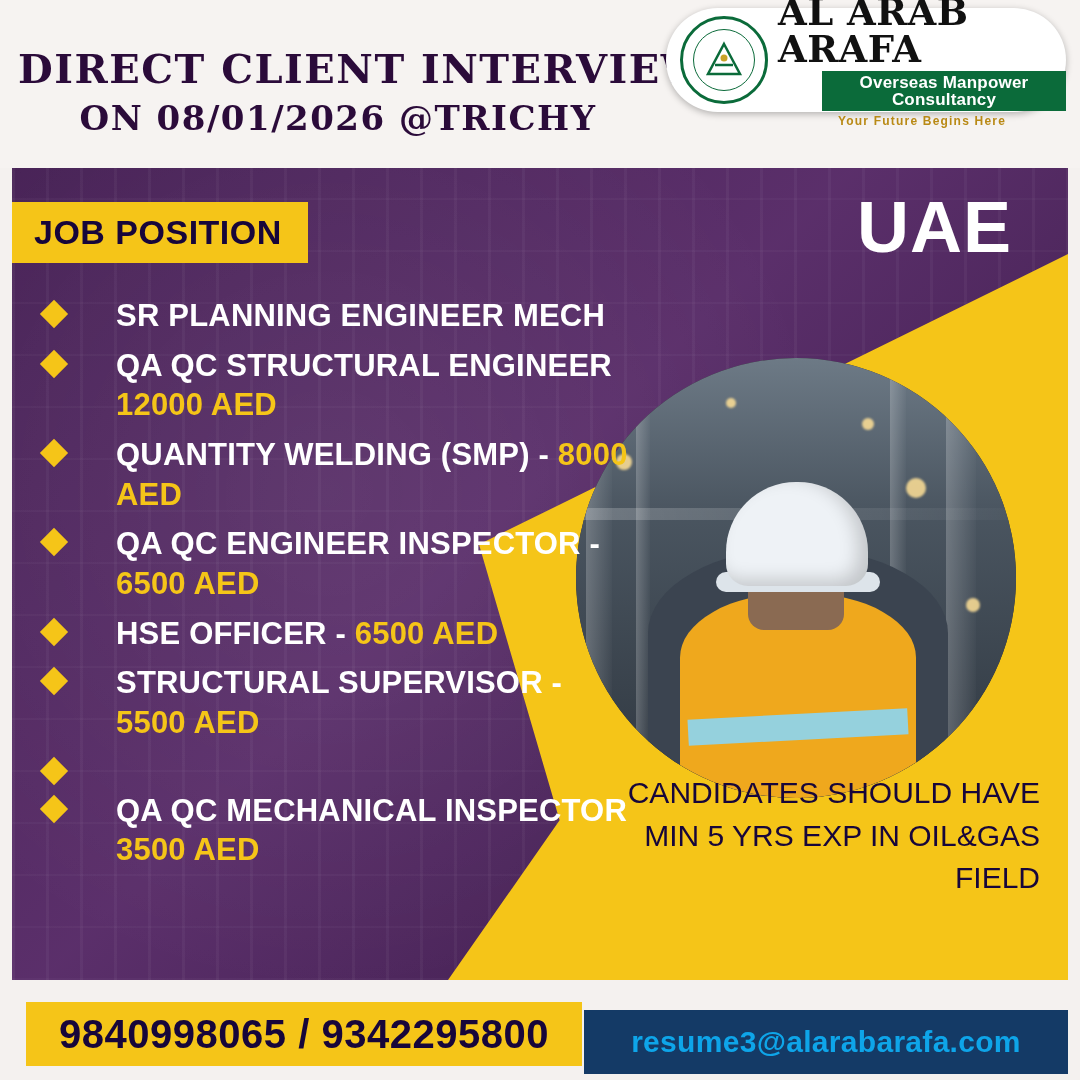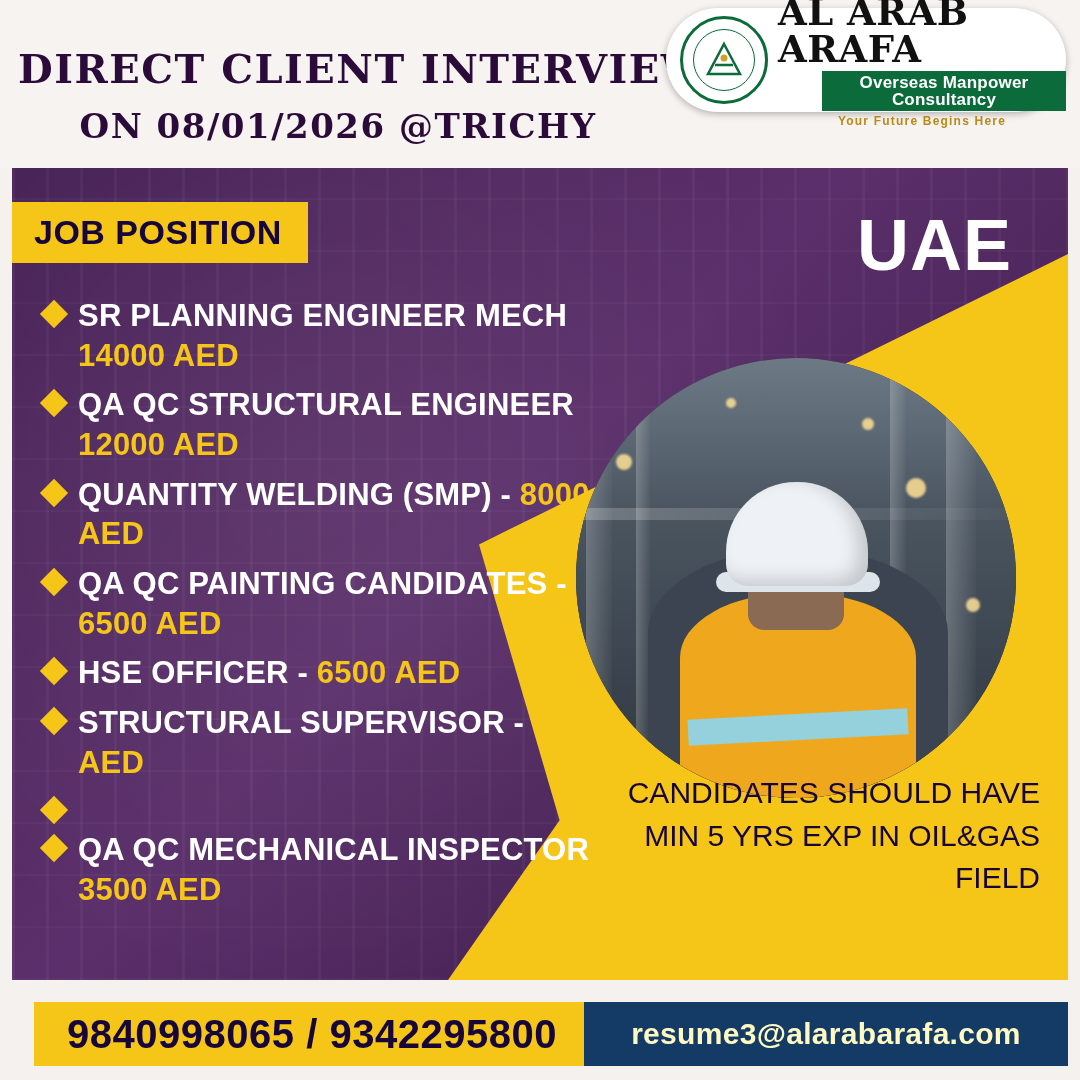--- a/index.html
+++ b/index.html
@@ -42,21 +42,21 @@
     line-height: 1.05;
     white-space: nowrap;
   }
   .header-line2 {
     font-family: "DejaVu Serif", serif;
     font-weight: bold;
     font-size: 34px;
     letter-spacing: 1.5px;
     color: #2b0b3a;
     line-height: 1.2;
-    margin-top: 16px;
+    margin-top: 8px;
     white-space: nowrap;
   }
 
   
   .logo-card {
     position: absolute;
     right: 14px;
     top: 8px;
     width: 400px;
     height: 104px;
@@ -152,21 +152,21 @@
     font-weight: bold;
     font-size: 34px;
     letter-spacing: 0.5px;
     padding: 11px 26px 11px 22px;
     z-index: 5;
   }
 
   .uae-label {
     position: absolute;
     right: 56px;
-    top: 36px;
+    top: 18px;
     color: #ffffff;
     font-weight: bold;
     font-size: 72px;
     letter-spacing: 1px;
     z-index: 6;
   }
 
   
   .yellow-wedge {
     position: absolute;
@@ -268,20 +268,21 @@
     position: absolute;
     left: 26px;
     top: 128px;
     width: 600px;
     z-index: 5;
   }
   .job-row {
     display: flex;
     align-items: flex-start;
     margin-bottom: 10px;
+    gap: 38px;
   }
   .diamond {
     width: 20px;
     height: 20px;
     background: #f5c518;
     transform: rotate(45deg);
     margin: 8px 14px 0 6px;
     flex: 0 0 auto;
   }
   .job-text {
@@ -305,44 +306,44 @@
     color: #17063a;
     font-weight: normal;
     font-size: 30px;
     line-height: 1.42;
     z-index: 6;
   }
 
   
   .footer-phone {
     position: absolute;
-    left: 34px;
+    left: 26px;
     bottom: 14px;
     width: 556px;
     height: 64px;
     background: #f5c518;
     display: flex;
     align-items: center;
     justify-content: center;
     color: #17063a;
     font-weight: bold;
     font-size: 40px;
     letter-spacing: 0.5px;
   }
   .footer-email {
     position: absolute;
     right: 12px;
-    bottom: 14px;
+    bottom: 6px;
     width: 484px;
     height: 64px;
     background: #143a66;
     display: flex;
     align-items: center;
     justify-content: center;
-    color: #fef9c3;
+    color: #0ea5e9;
     font-weight: bold;
     font-size: 30px;
     letter-spacing: 0.3px;
   }
 </style>
 </head>
 <body>
 
 <div class="poster">
 
@@ -397,21 +398,20 @@
       <div class="worker-helmet-brim"></div>
       <div class="worker-helmet"></div>
     </div>
 
     <div class="job-list">
 
       <div class="job-row">
         <div class="diamond"></div>
         <div class="job-text">
           <span>SR PLANNING ENGINEER MECH</span><br>
-          <span class="sal">14000 AED</span>
         </div>
       </div>
 
       <div class="job-row">
         <div class="diamond"></div>
         <div class="job-text">
           <span>QA QC STRUCTURAL ENGINEER</span><br>
           <span class="sal">12000 AED</span>
         </div>
       </div>
@@ -420,21 +420,21 @@
       <div class="job-row">
         <div class="diamond"></div>
         <div class="job-text">
           <span>QUANTITY WELDING (SMP) - </span><span class="sal">8000 AED</span>
         </div>
       </div>
 
       <div class="job-row">
         <div class="diamond"></div>
         <div class="job-text">
-          <span>QA QC PAINTING CANDIDATES - </span><span class="sal">6500 AED</span>
+          <span>QA QC ENGINEER INSPECTOR - </span><span class="sal">6500 AED</span>
         </div>
       </div>
 
       <div class="job-row">
         <div class="diamond"></div>
         <div class="job-text">
           <span>HSE OFFICER - </span><span class="sal">6500 AED</span>
         </div>
       </div>
 

